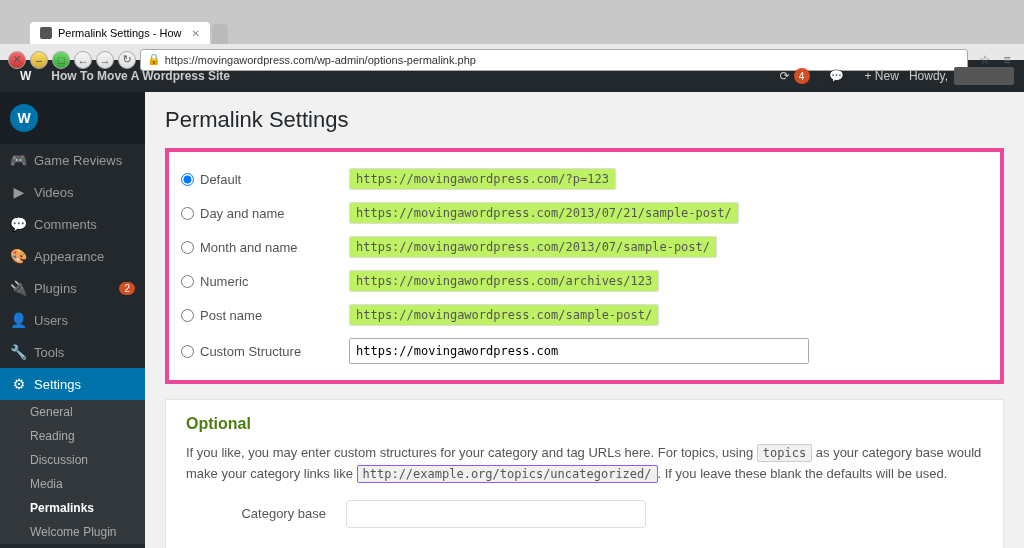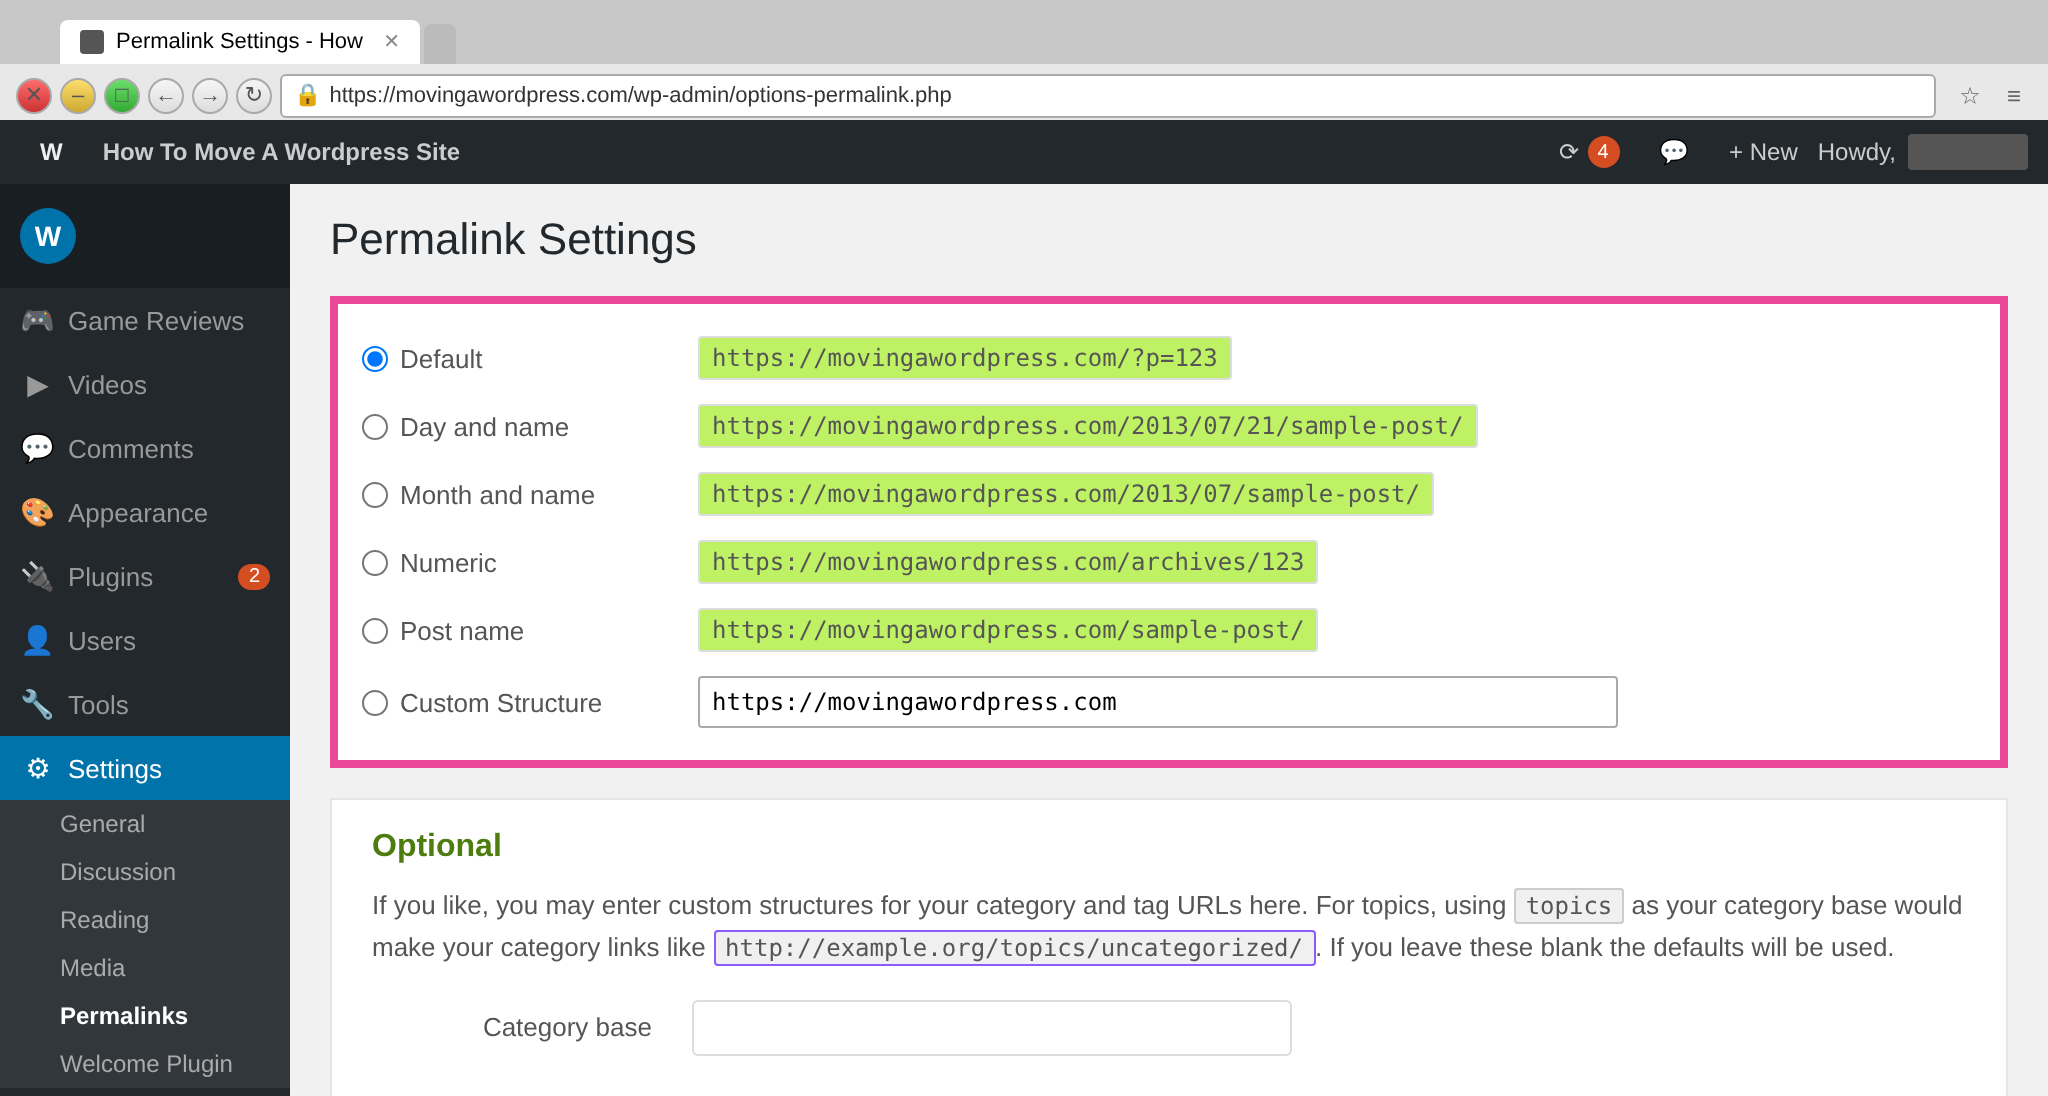--- a/index.html
+++ b/index.html
@@ -1,20 +1,20 @@
 <!DOCTYPE html>
 <html><head>
   <meta charset="utf-8">
   <style>
     * { margin: 0; padding: 0; box-sizing: border-box; }
     body { font-family: Arial, sans-serif; font-size: 13px; background: #f1f1f1; width: 1024px; height: 548px; overflow: hidden; }
 
     
     .browser-chrome { background: #ddd; height: 60px; }
-    .browser-tab-bar { background: #c8c8c8; height: 32px; display: flex; align-items: flex-end; padding-left: 30px; }
+    .browser-tab-bar { background: #c8c8c8; height: 44px; display: flex; align-items: flex-end; padding-left: 30px; }
     .browser-tab { background: white; height: 22px; padding: 0 10px; display: flex; align-items: center; font-size: 11px; border-radius: 4px 4px 0 0; gap: 6px; min-width: 180px; }
     .browser-tab .tab-favicon { width: 12px; height: 12px; background: #555; border-radius: 2px; }
     .browser-tab .tab-close { margin-left: auto; color: #888; cursor: pointer; font-size: 10px; }
     .browser-tab-inactive { background: #bbb; height: 20px; padding: 0 8px; display: flex; align-items: center; font-size: 11px; border-radius: 4px 4px 0 0; margin-left: 2px; }
     .browser-controls { background: #e8e8e8; height: 32px; display: flex; align-items: center; padding: 0 8px; gap: 4px; border-bottom: 1px solid #ccc; }
     .browser-btn { width: 18px; height: 18px; border-radius: 50%; display: flex; align-items: center; justify-content: center; font-size: 11px; cursor: pointer; border: 1px solid #aaa; background: linear-gradient(#f5f5f5, #ddd); color: #555; }
     .browser-btn.close-btn { background: linear-gradient(#ff6b6b, #cc3333); }
     .browser-btn.min-btn { background: linear-gradient(#ffdd6b, #ccaa33); }
     .browser-btn.max-btn { background: linear-gradient(#6bdd6b, #33aa33); }
     .browser-addr-bar { flex: 1; height: 22px; border: 1px solid #aaa; border-radius: 3px; padding: 0 6px; font-size: 11px; background: white; display: flex; align-items: center; gap: 4px; }
@@ -170,22 +170,22 @@
       <span class="icon">🔧</span>
       <span>Tools</span>
     </div>
     <div class="sidebar-item active">
       <span class="icon">⚙</span>
       <span>Settings</span>
     </div>
 
     <div class="settings-submenu">
       <div class="sub-item">General</div>
+      <div class="sub-item">Reading</div>
       <div class="sub-item">Discussion</div>
-      <div class="sub-item">Reading</div>
       <div class="sub-item">Media</div>
       <div class="sub-item active">Permalinks</div>
       <div class="sub-item">Welcome Plugin</div>
     </div>
 
   </div>
 
   <div class="content-area">
     <h1 class="page-title">Permalink Settings</h1>
 

